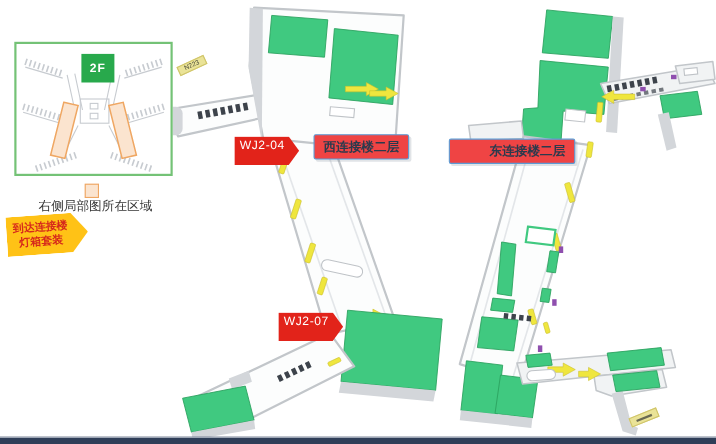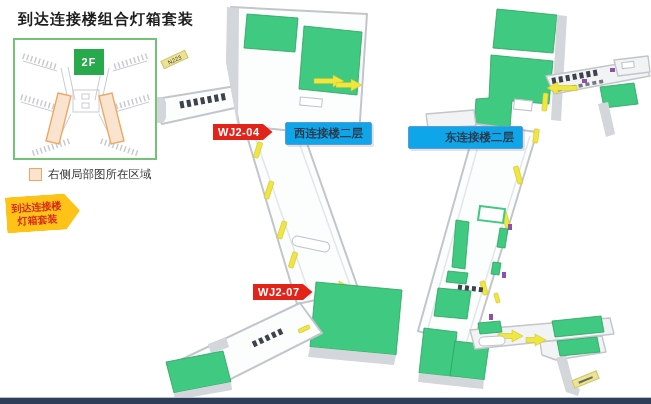--- a/index.html
+++ b/index.html
@@ -14,39 +14,39 @@
   }
   .inset{
     position:absolute;left:13px;top:38px;width:144px;height:122px;
     border:2px solid #74c276;background:#fff;box-sizing:border-box;
   }
   .floor-badge{
     position:absolute;left:74px;top:49px;width:30px;height:26px;background:#28a94c;
     color:#fff;font-size:11px;font-weight:bold;display:flex;align-items:center;
     justify-content:center;letter-spacing:1px;
   }
-  .legend-row{position:absolute;left:29px;top:167px;display:flex;align-items:center;}
+  .legend-row{position:absolute;left:29px;top:167px;display:flex;align-items:center;flex-direction:column;}
   .legend-swatch{width:13px;height:13px;background:#fbe4cf;border:1px solid #efa763;box-sizing:border-box;}
   .legend-label{margin-left:6px;font-size:11.5px;color:#333;}
   .callout{
     position:absolute;left:6px;top:195px;width:74px;height:36px;background:#ffc216;
     clip-path:polygon(0 0,80% 0,100% 50%,80% 100%,0 100%);
     transform:rotate(-4deg);color:#d6281c;font-size:10px;font-weight:bold;
     line-height:13px;display:flex;flex-direction:column;align-items:center;
     justify-content:center;padding-right:12px;box-sizing:border-box;text-align:center;
   }
   .code-tag{
-    position:absolute;background:#e2231a;color:#fff;font-size:11px;font-weight:bold;
-    letter-spacing:.5px;padding:2px 13px 2px 5px;
+    position:absolute;background:#e2231a;color:#fff;font-size:11px;font-weight:normal;
+    letter-spacing:.5px;padding:2px 13px 12px 5px;
     clip-path:polygon(0 0,84% 0,100% 50%,84% 100%,0 100%);
   }
   .code-wj2-04{left:213px;top:124px;}
   .code-wj2-05{left:253px;top:284px;}
   .bldg-label{
-    position:absolute;background:#0ea5e9;border:1.5px solid #5b9bd5;border-radius:2px;
+    position:absolute;background:#ef4444;border:1.5px solid #5b9bd5;border-radius:2px;
     color:#2b3a4d;font-size:11.5px;font-weight:600;padding:3px 8px;white-space:nowrap;
     box-shadow:2px 2px 0 rgba(120,130,145,.22);
   }
   .bldg-west{left:285px;top:122px;}
   .bldg-east{left:408px;top:126px;padding-left:36px;}
   .gate-tag{
     position:absolute;width:27px;height:9px;background:#eae397;border:1px solid #cfc46a;
     box-sizing:border-box;font-size:6px;color:#4a4a38;display:flex;align-items:center;
     justify-content:center;overflow:hidden;
   }
@@ -166,21 +166,20 @@
       <path class="gray" d="M556,358 L566,355 L574,386 L580,389 L578,396 L566,392 Z"></path>
       <polygon class="green" points="478,323 500,321 502,332 480,334"></polygon>
       <polygon class="green" points="552,321 601,316 604,332 555,337"></polygon>
       <polygon class="green" points="557,341 597,337 600,352 560,356"></polygon>
       <polygon class="yellow" points="498,333.5 512,333.5 512,330 523,336 512,342 512,338.5 498,338.5"></polygon>
       <polygon class="yellow" points="526,337.5 535,337.5 535,334 546,340 535,346 535,342.5 526,342.5"></polygon>
       <rect class="pill" x="-13" y="-4.5" width="26" height="9" rx="4.5" transform="translate(492,341) rotate(-4)"></rect>
     </g>
   </svg>
 
-  <div class="page-title">到达连接楼组合灯箱套装</div>
 
   <div class="inset">
     <svg width="140" height="118" viewBox="0 0 140 118" style="left:0;top:0;">
       <path class="skd" d="M8,16 L42,27"></path>
       <path class="sk" d="M8,21 L42,31"></path>
       <path class="skd" d="M132,16 L98,27"></path>
       <path class="sk" d="M132,21 L98,31"></path>
       <path class="sk" d="M46,28 L53,60"></path>
       <path class="sk" d="M53,27 L60,60"></path>
       <path class="sk" d="M94,28 L87,60"></path>

